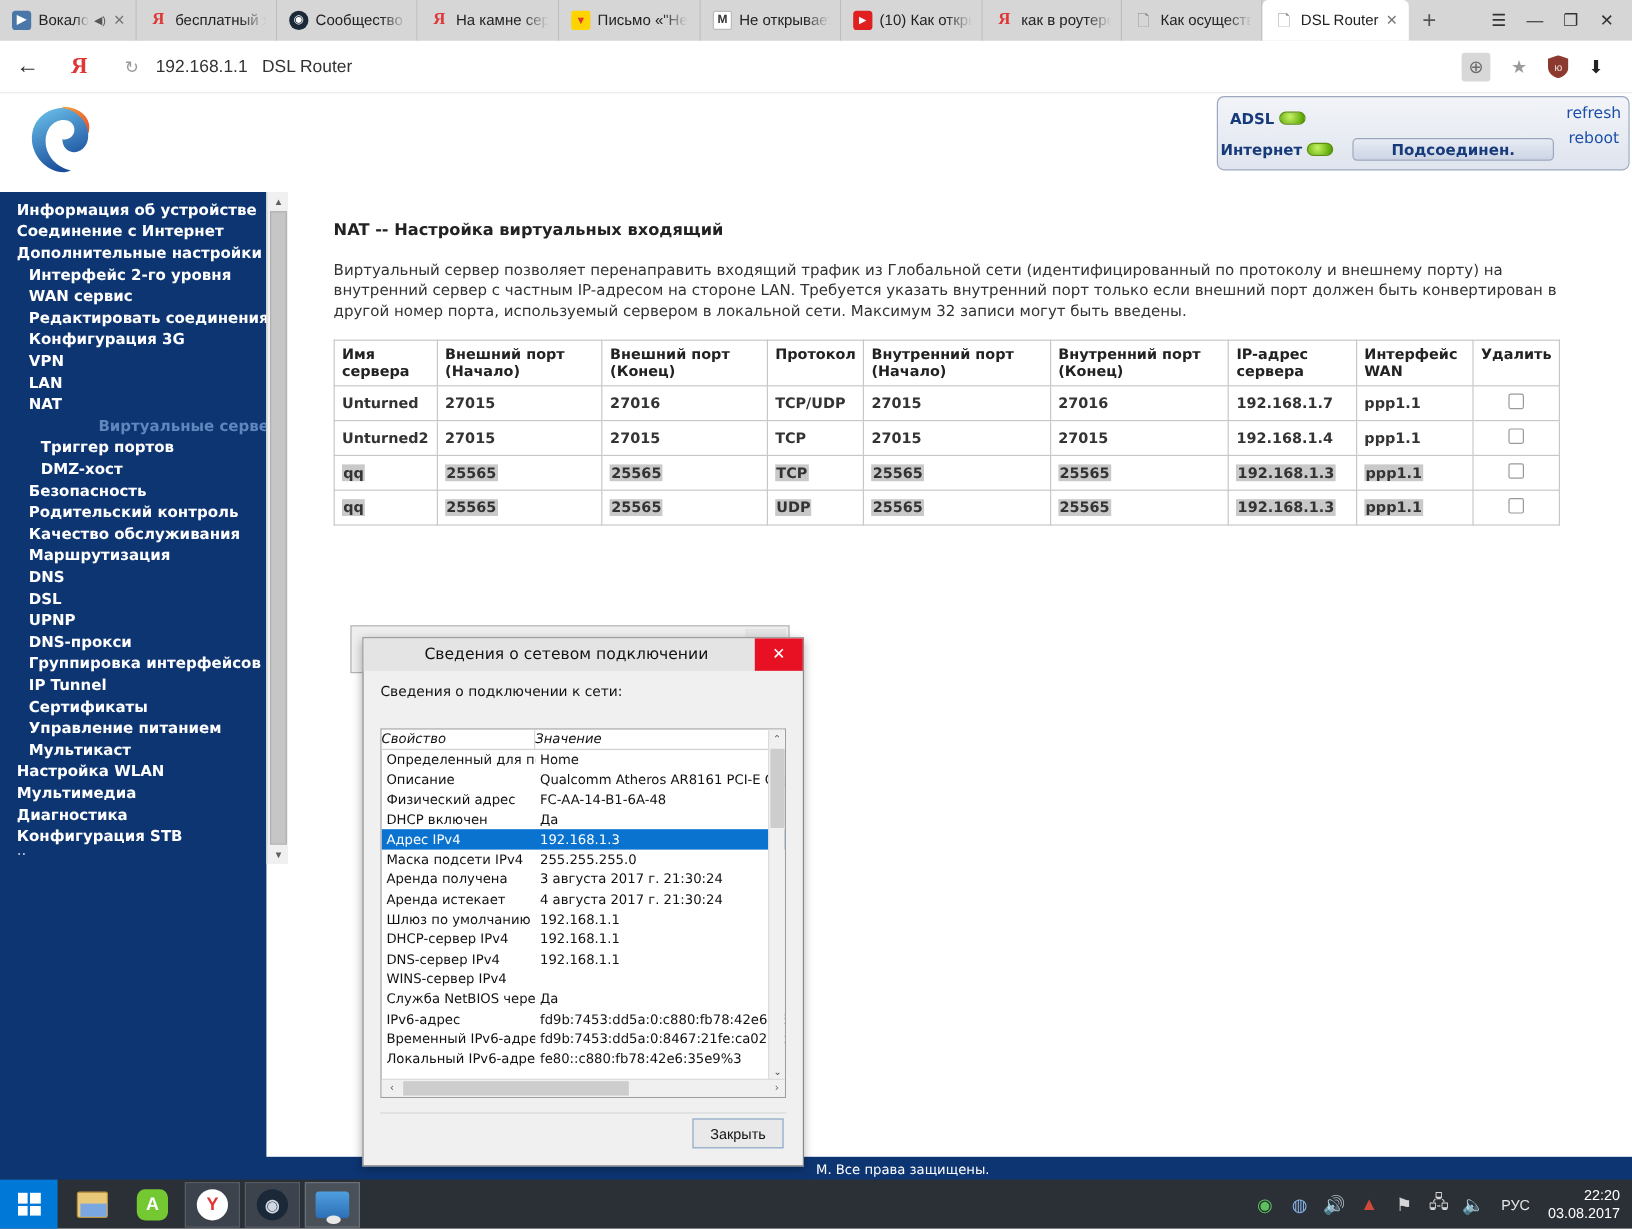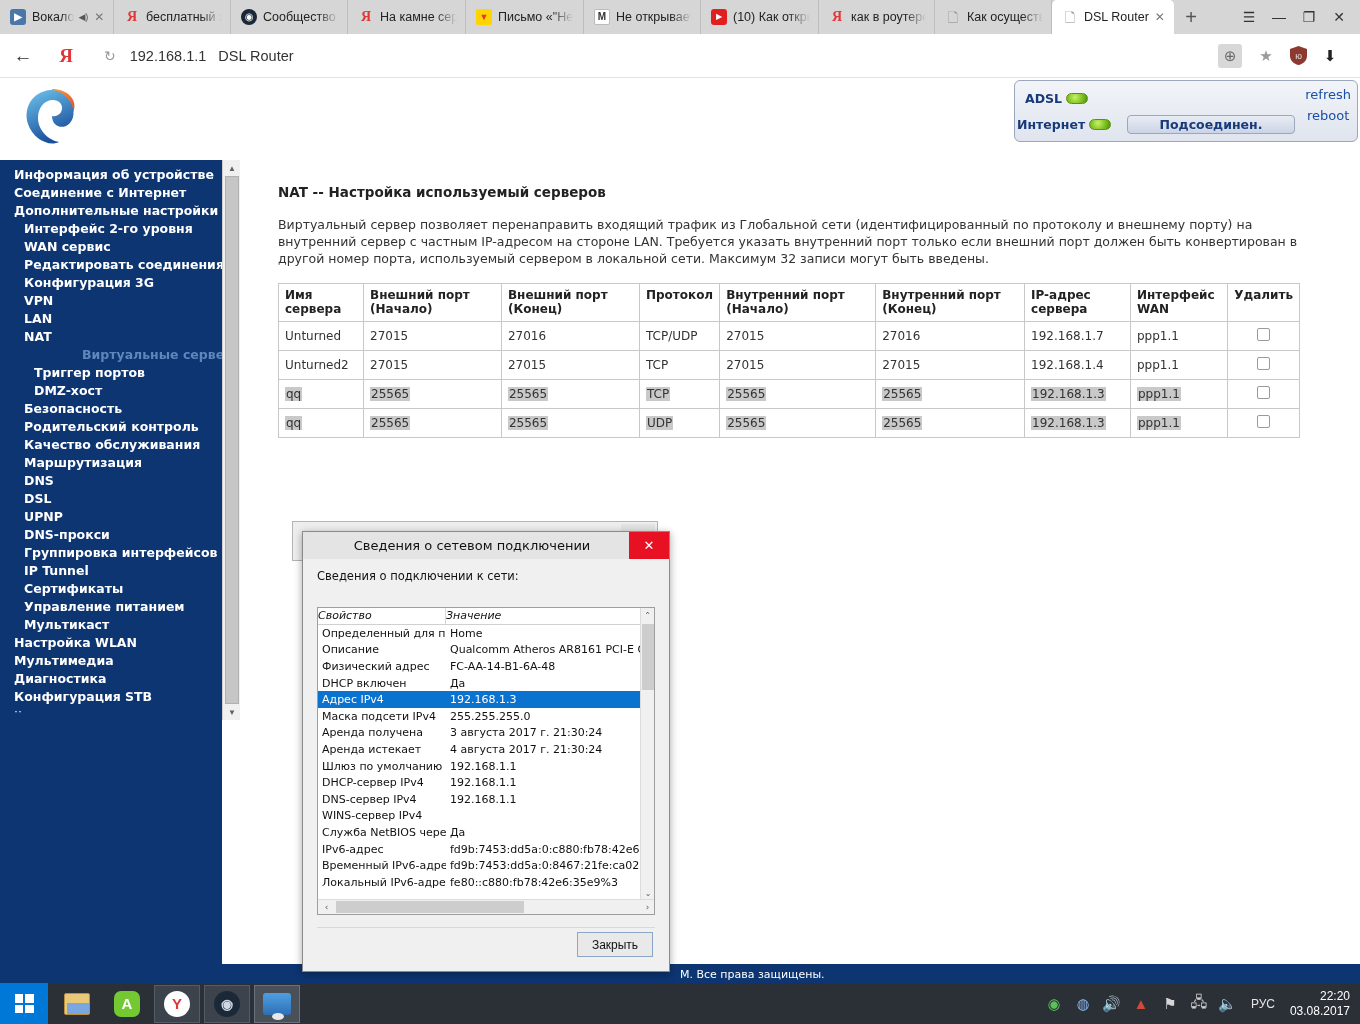--- a/index.html
+++ b/index.html
@@ -154,21 +154,21 @@
     border:1px solid #a9a9a9; border-radius:2px;
     font-family:"DejaVu Sans", sans-serif;
   }
 
   table.vs { margin-top:16px; border-collapse:collapse; width:1022px; background:#fff; }
   table.vs th, table.vs td {
     border:1px solid #c8c8c8; font-size:12px; color:#333; text-align:left;
     padding:4px 6px; font-family:"DejaVu Sans", sans-serif; vertical-align:top;
   }
   table.vs th { font-weight:bold; color:#222; height:38px; }
-  table.vs td { height:29px; vertical-align:middle; }
+  table.vs td { height:29px; vertical-align:middle;font-weight:bold; }
   .sel { background:#c9c9c9; }
   .cellmark { display:inline-block; padding:0 1px; }
   .ck { width:13px; height:13px; border:1px solid #9a9a9a; border-radius:2px; background:#fff; display:inline-block; }
   .ckcell { text-align:center !important; }
 
   .footer-note {
     position:absolute; left:0; bottom:0; width:1360px; height:22px;
     background:#0d3572; color:#fff; font-size:11px; padding-left:680px; line-height:22px;
     font-family:"DejaVu Sans", sans-serif;
   }
@@ -420,21 +420,21 @@
         <div class="nav-dots">··</div>
       </div>
 
       <div class="side-scroll">
         <div class="ss-arrow">▲</div>
         <div class="ss-thumb"></div>
         <div class="ss-arrow" style="position:absolute;bottom:0;left:0;">▼</div>
       </div>
 
       <div class="content">
-        <div class="c-title">NAT -- Настройка используемый серверов</div>
+        <div class="c-title">NAT -- Настройка виртуальных входящий</div>
         <div class="c-desc">Виртуальный сервер позволяет перенаправить входящий трафик из Глобальной сети (идентифицированный по протоколу и внешнему порту) на внутренний сервер с частным IP-адресом на стороне LAN. Требуется указать внутренний порт только если внешний порт должен быть конвертирован в другой номер порта, используемый сервером в локальной сети. Максимум 32 записи могут быть введены.</div>
 
 
         <table class="vs">
           <thead>
             <tr>
               <th style="width:86px;">Имя сервера</th>
               <th style="width:145px;">Внешний порт (Начало)</th>
               <th style="width:145px;">Внешний порт (Конец)</th>
               <th style="width:67px;">Протокол</th>

